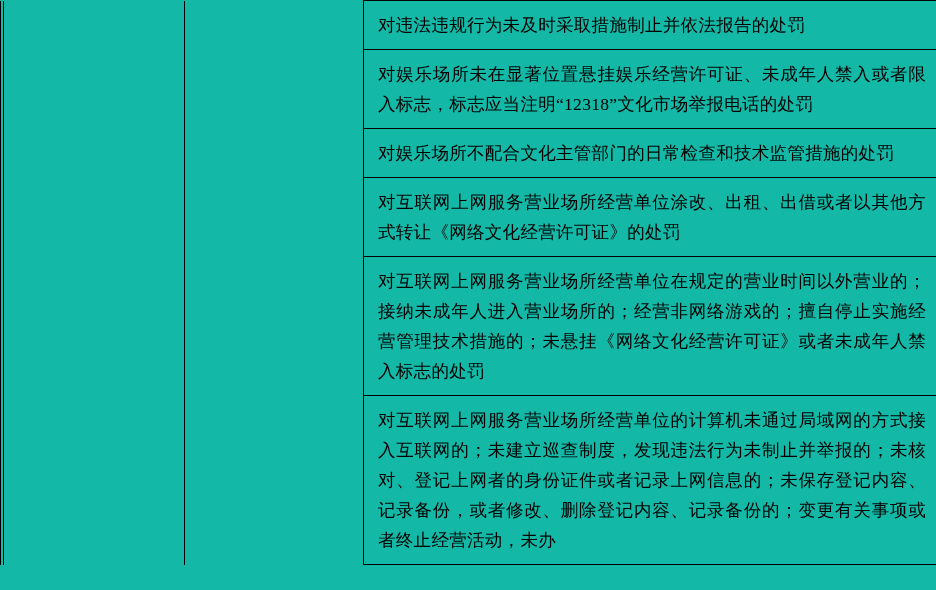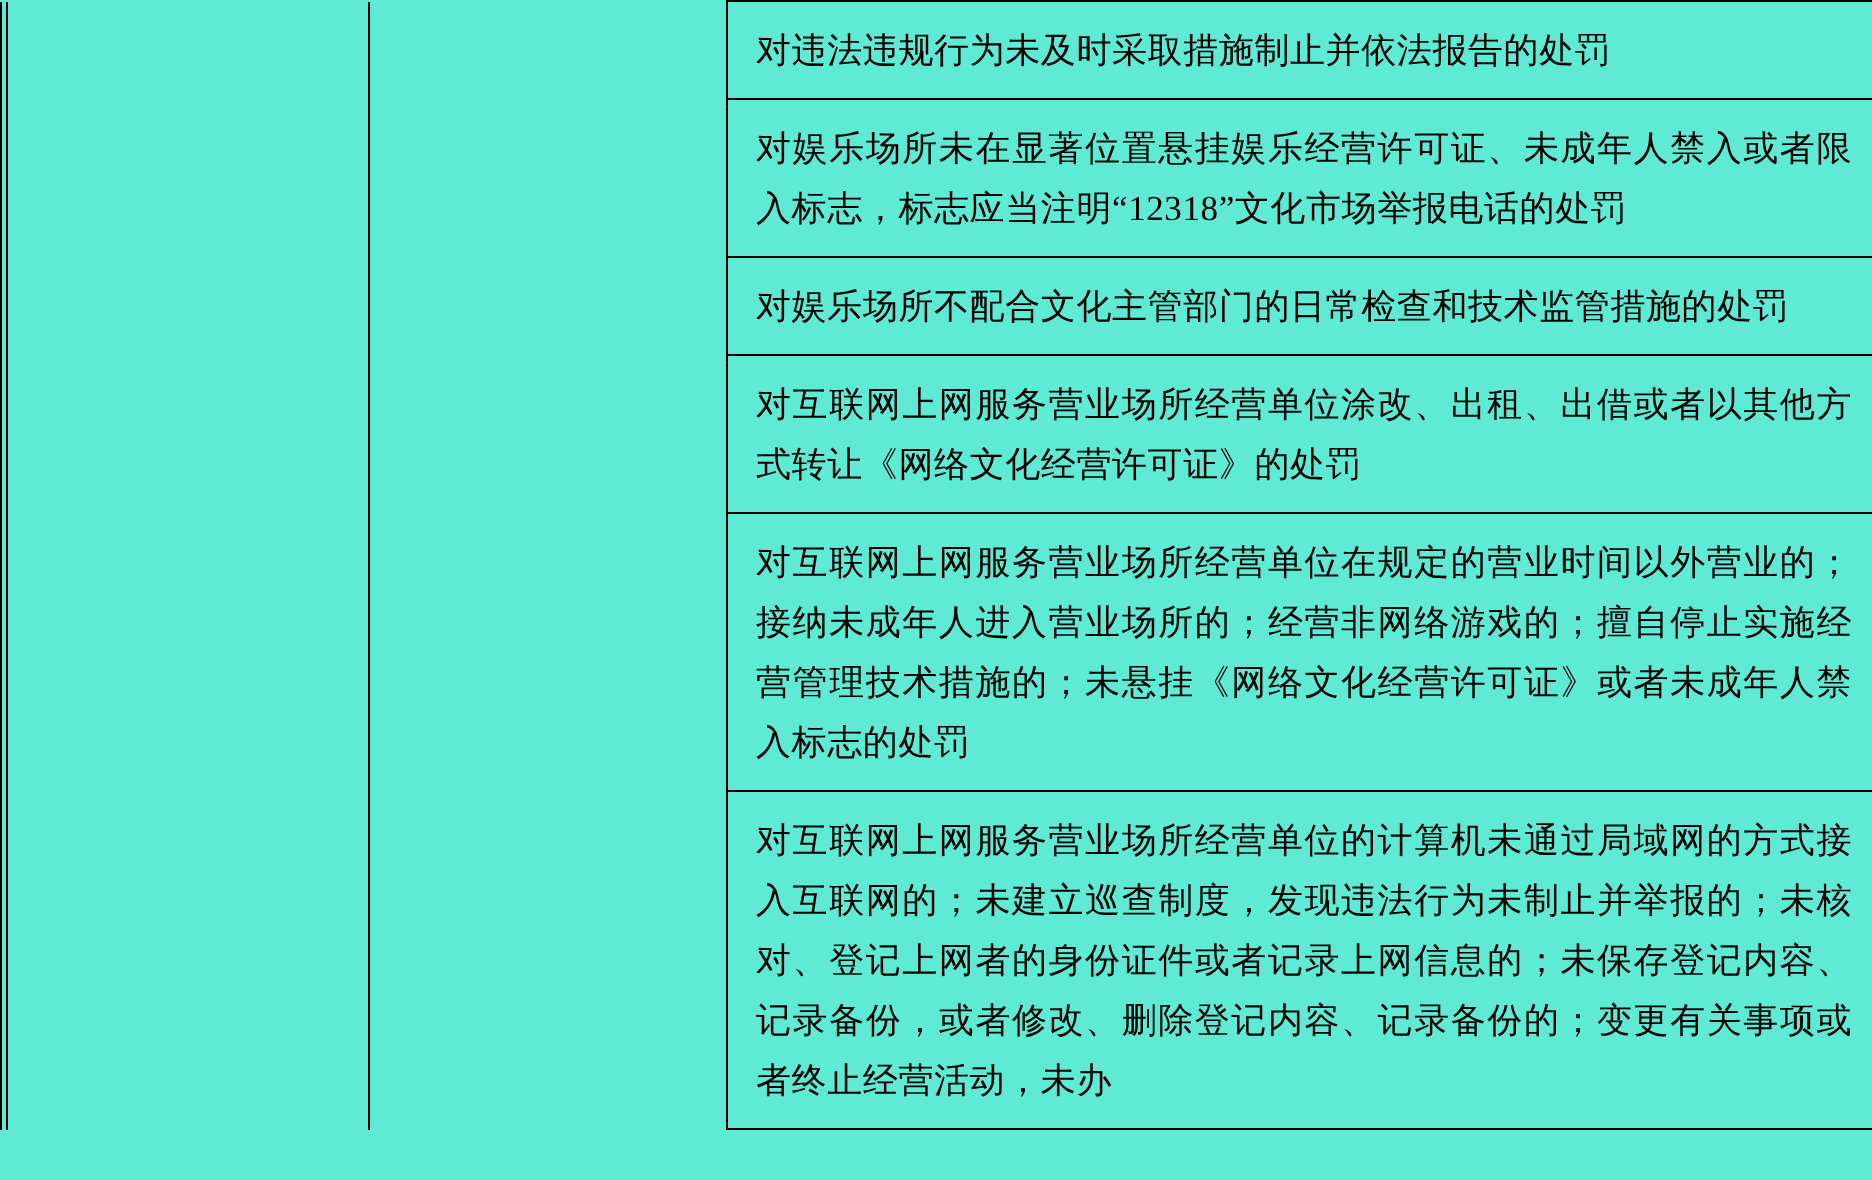--- a/index.html
+++ b/index.html
@@ -10,21 +10,21 @@
   body {
     width: 936px;
     height: 590px;
     overflow: hidden;
     font-family: "Liberation Serif", "DejaVu Serif", serif;
   }
   .page {
     position: relative;
     width: 936px;
     height: 590px;
-    background: #5eead4;
+    background: #14b8a6;
     box-sizing: border-box;
   }
   table.doc-table {
     border-collapse: collapse;
     width: 936px;
     table-layout: fixed;
   }
   table.doc-table td {
     border: 1px solid #000000;
     vertical-align: top;

